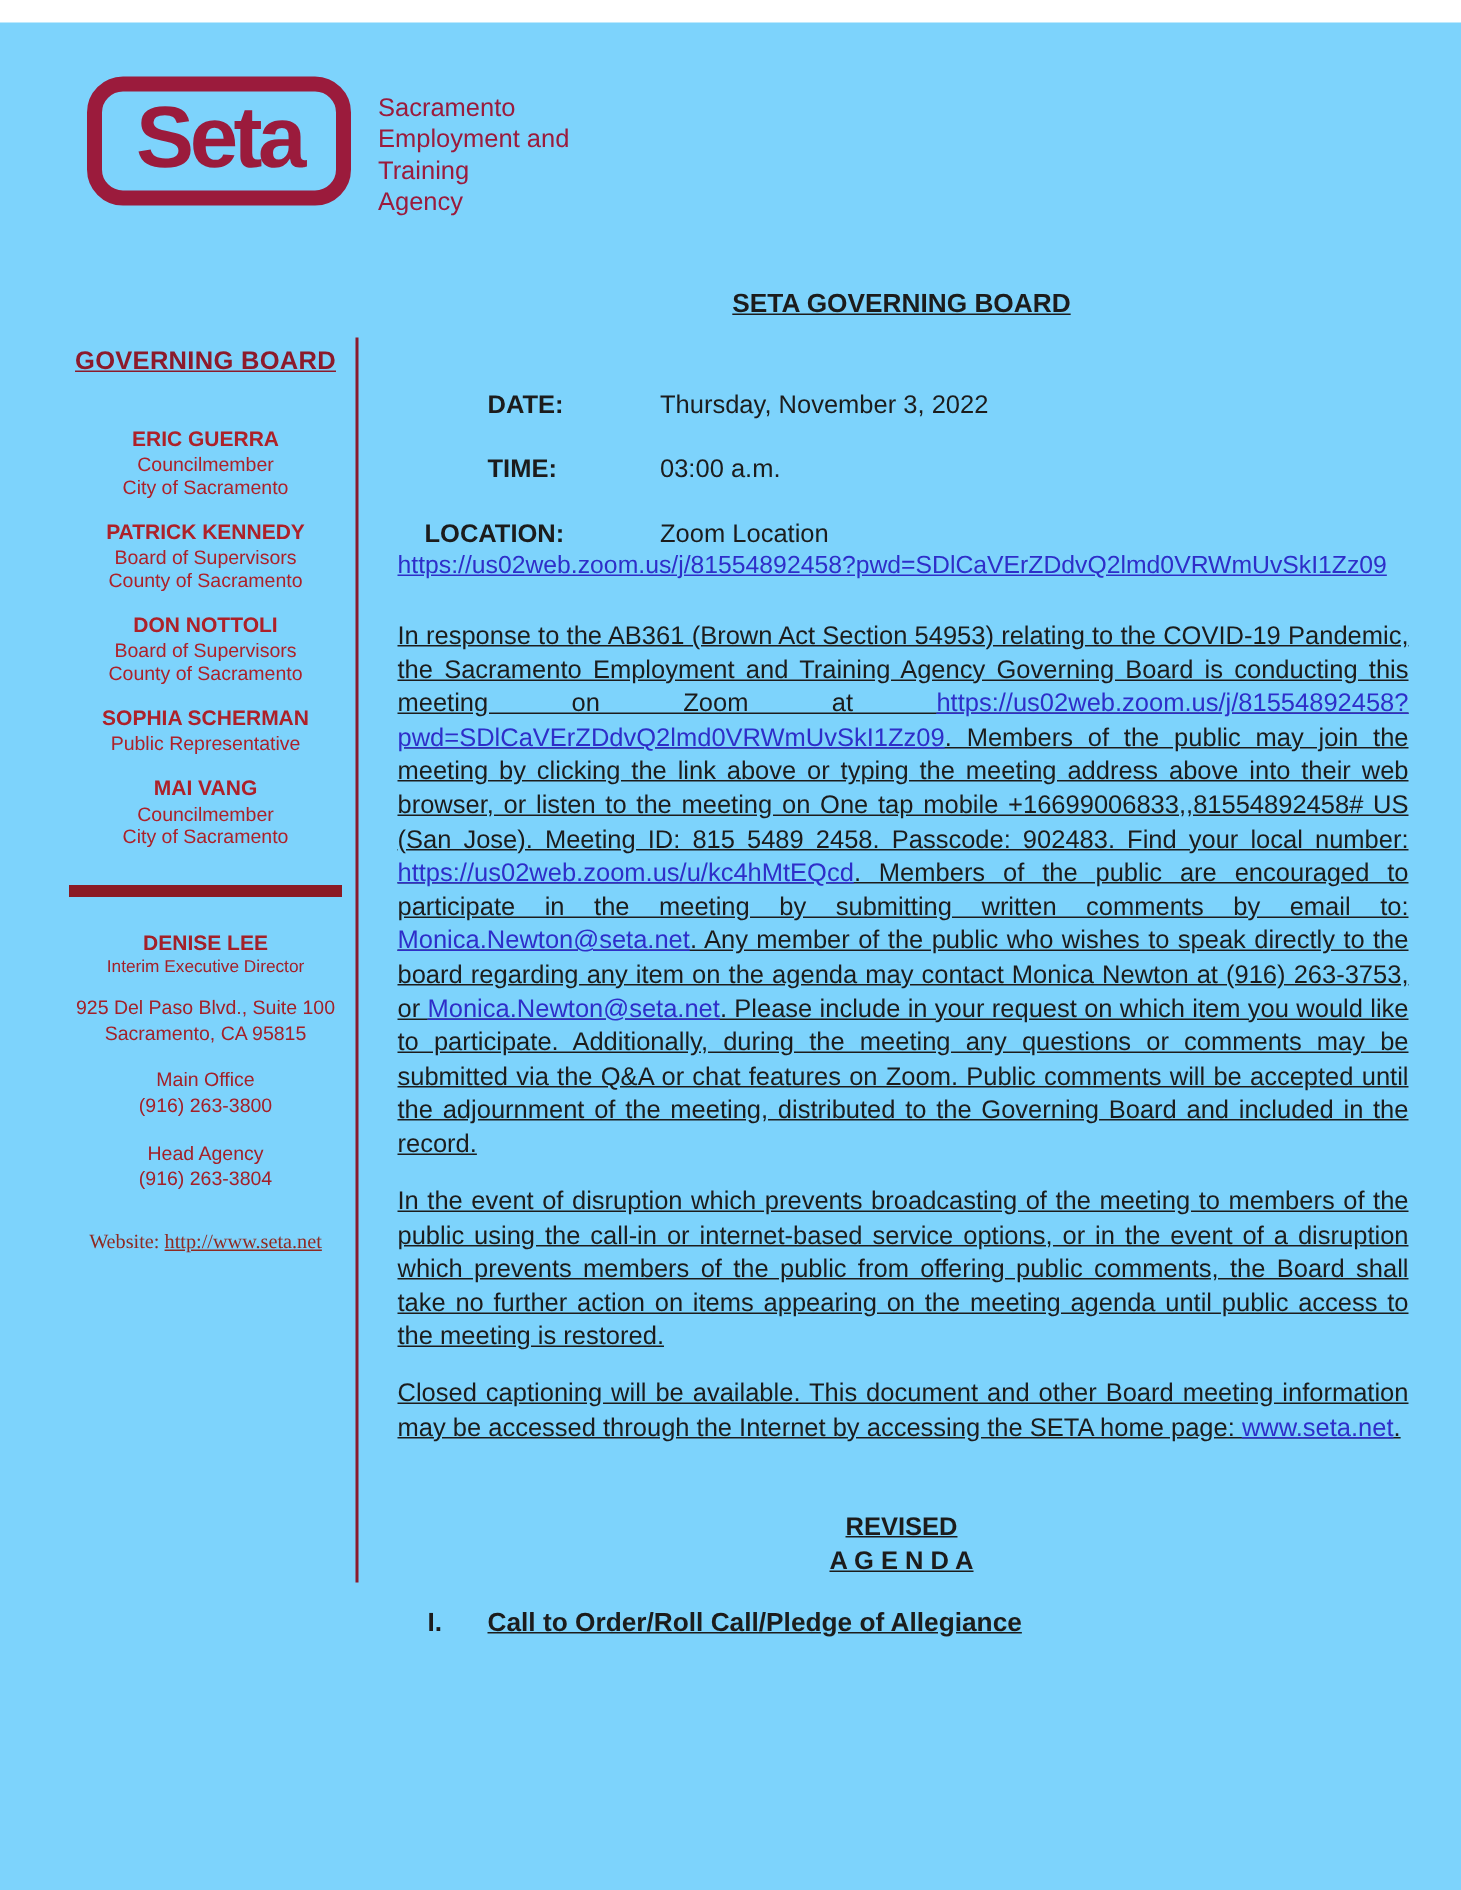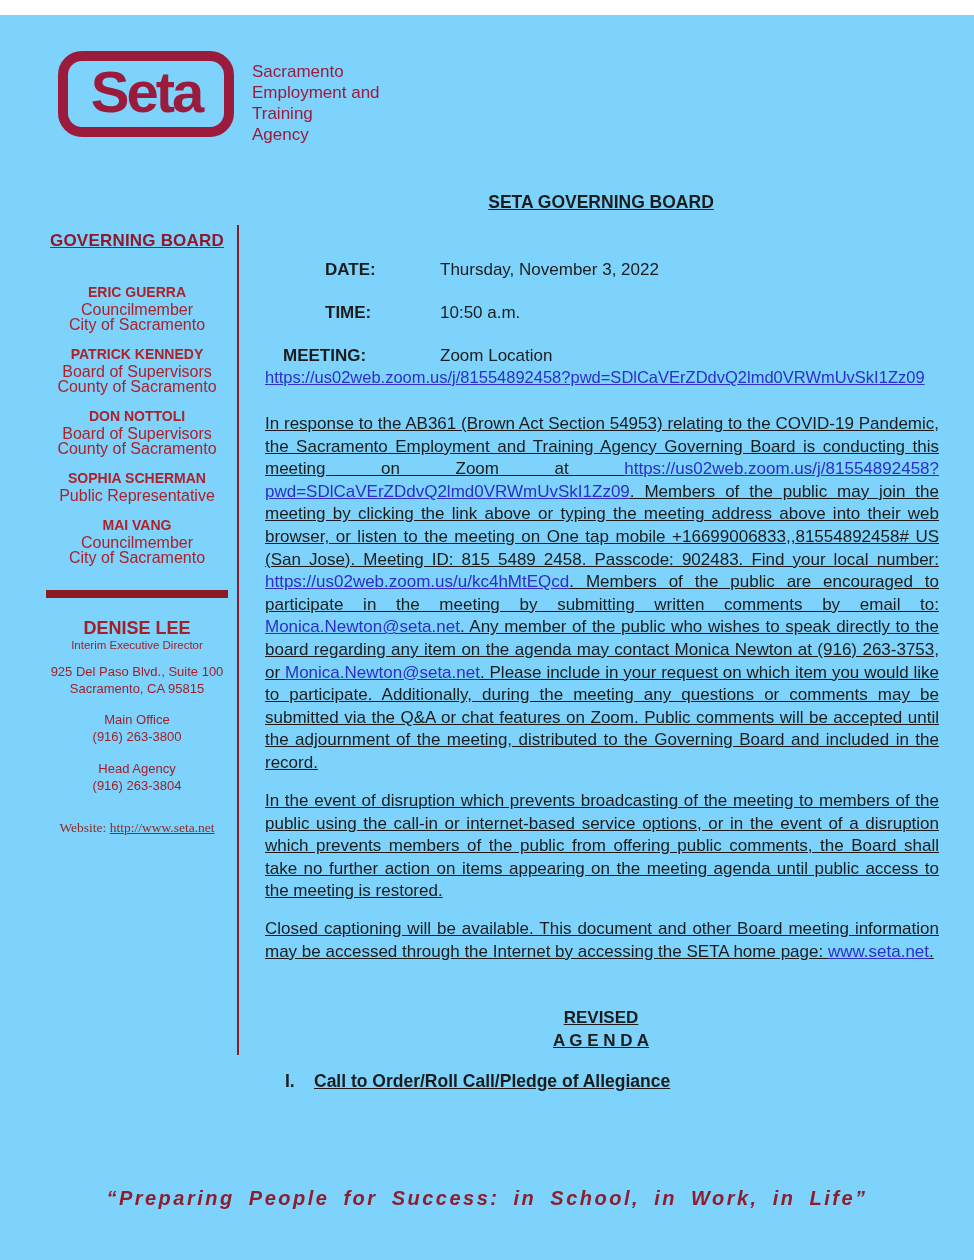--- a/index.html
+++ b/index.html
@@ -57,26 +57,26 @@
     position: absolute; left: 40px; top: 216px; width: 194px;
     text-align: center;
   }
   .sidebar-heading {
     font-size: 17px; font-weight: bold; color: #8c1a2b;
     text-decoration: underline; letter-spacing: 0.2px;
     margin-bottom: 32px;
   }
   .member { margin-bottom: 13px; }
   .member-name { font-size: 14px; font-weight: bold; color: #ad2129; line-height: 19px; text-align: center; }
-  .member-title { font-size: 16px; color: #ad2129; line-height: 15px; }
+  .member-title { font-size: 13px; color: #ad2129; line-height: 15px; }
   .side-bar-divider {
     width: 182px; height: 8px; background: #8b1a24;
     margin: 25px auto 21px auto;
   }
-  .director-name { font-size: 18px; font-weight: bold; color: #a32028; line-height: 19px; }
+  .director-name { font-size: 14px; font-weight: bold; color: #a32028; line-height: 19px; }
   .director-title { font-size: 11.5px; color: #a32028; line-height: 15px; margin-bottom: 10px; }
   .side-address { font-size: 13px; color: #a32028; line-height: 17px; margin-bottom: 14px; }
   .side-contact { font-size: 13px; color: #a32028; line-height: 17px; margin-bottom: 15px; }
   .side-website {
     margin-top: 26px;
     font-family: "Liberation Serif", "DejaVu Serif", serif;
     font-size: 13.5px; color: #8f2a22;
   }
   .side-website .link { color: #8f2a22; }
 
@@ -97,21 +97,21 @@
 
   
   .agenda-head {
     position: absolute; left: 265px; top: 991px; width: 672px;
     text-align: center; font-size: 17px; font-weight: bold; color: #1c1c1c;
     line-height: 23px;
   }
   .agenda-head span { text-decoration: underline; }
   .agenda-item { position: absolute; top: 1056px; font-size: 17.5px; font-weight: bold; color: #1c1c1c; }
   .agenda-num { position: absolute; left: 285px; }
-  .agenda-label { position: absolute; left: 314px; width: 612px; text-decoration: underline; white-space: nowrap; }
+  .agenda-label { position: absolute; left: 325px; width: 612px; text-decoration: underline; white-space: nowrap; }
 
   
   .footer-quote {
     position: absolute; left: 0; top: 1172px; width: 974px;
     text-align: center;
     color: #8e1e2e; font-size: 20px; font-weight: bold; font-style: italic;
     letter-spacing: 2.5px; word-spacing: 6px;
   }
 </style>
 </head>
@@ -134,24 +134,24 @@
   <div class="doc-title">
     <div><span>SETA GOVERNING BOARD</span></div>
   </div>
 
   <div class="info-row row-date">
     <span class="info-label">DATE:</span>
     <span class="info-value">Thursday, November 3, 2022</span>
   </div>
   <div class="info-row row-time">
     <span class="info-label">TIME:</span>
-    <span class="info-value">10:50 a.m.</span>
+    <span class="info-value">03:00 a.m.</span>
   </div>
   <div class="info-row row-loc">
-    <span class="info-label">MEETING:</span>
+    <span class="info-label">LOCATION:</span>
     <span class="info-value">Zoom Location</span>
   </div>
   <div class="loc-url">
     <span class="link">https://us02web.zoom.us/j/81554892458?pwd=SDlCaVErZDdvQ2lmd0VRWmUvSkI1Zz09</span>
   </div>
 
   <div class="sidebar">
     <div class="sidebar-heading">GOVERNING BOARD</div>
 
     <div class="member">
@@ -212,15 +212,14 @@
   <div class="agenda-head">
     <div><span>REVISED</span></div>
     <div><span>A G E N D A</span></div>
   </div>
 
   <div class="agenda-item">
     <span class="agenda-num">I.</span>
     <span class="agenda-label">Call to Order/Roll Call/Pledge of Allegiance</span>
   </div>
 
-  <div class="footer-quote">“Preparing People for Success: in School, in Work, in Life”</div>
 
 </div>
 
 </body></html>

